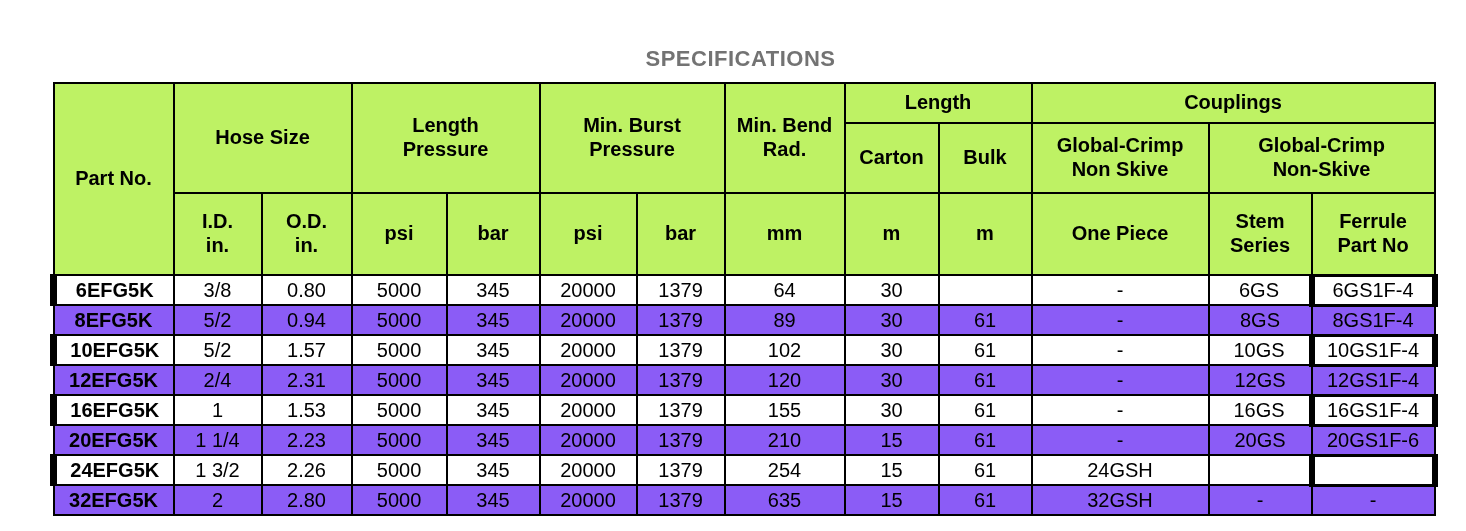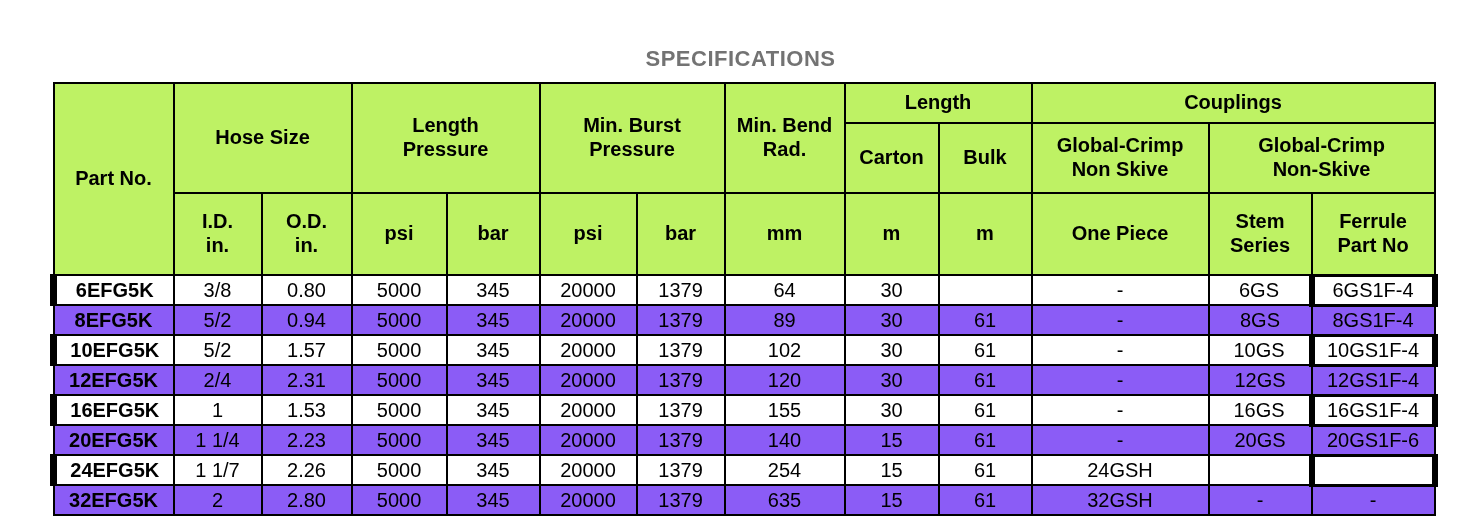--- a/index.html
+++ b/index.html
@@ -201,30 +201,30 @@
         <td class="c-ferrule">16GS1F-4</td>
       </tr>
       <tr class="r-cyan">
         <td class="c-part">20EFG5K</td>
         <td>1 1/4</td>
         <td>2.23</td>
         <td>5000</td>
         <td>345</td>
         <td>20000</td>
         <td>1379</td>
-        <td>140</td>
+        <td>210</td>
         <td>15</td>
         <td>61</td>
         <td>-</td>
         <td>20GS</td>
         <td class="c-ferrule">20GS1F-6</td>
       </tr>
       <tr class="r-white">
         <td class="c-part">24EFG5K</td>
-        <td>1 1/7</td>
+        <td>1 3/2</td>
         <td>2.26</td>
         <td>5000</td>
         <td>345</td>
         <td>20000</td>
         <td>1379</td>
         <td>254</td>
         <td>15</td>
         <td>61</td>
         <td>24GSH</td>
         <td></td>

